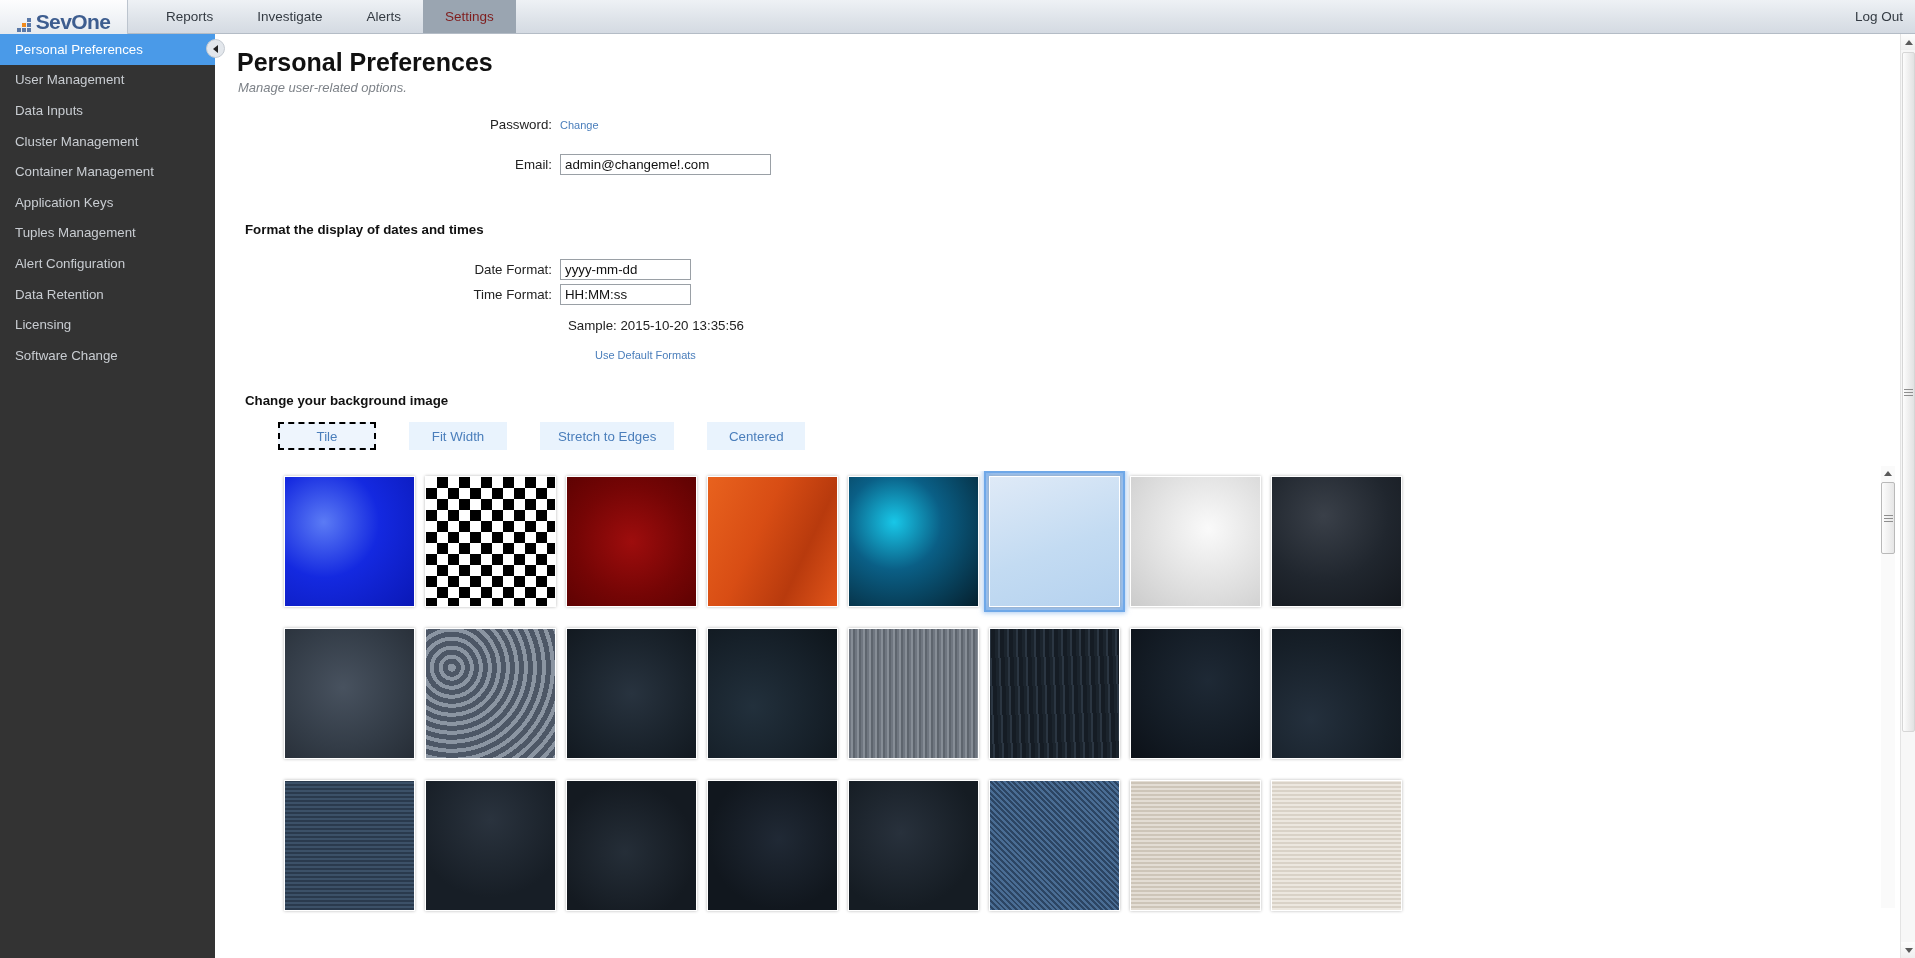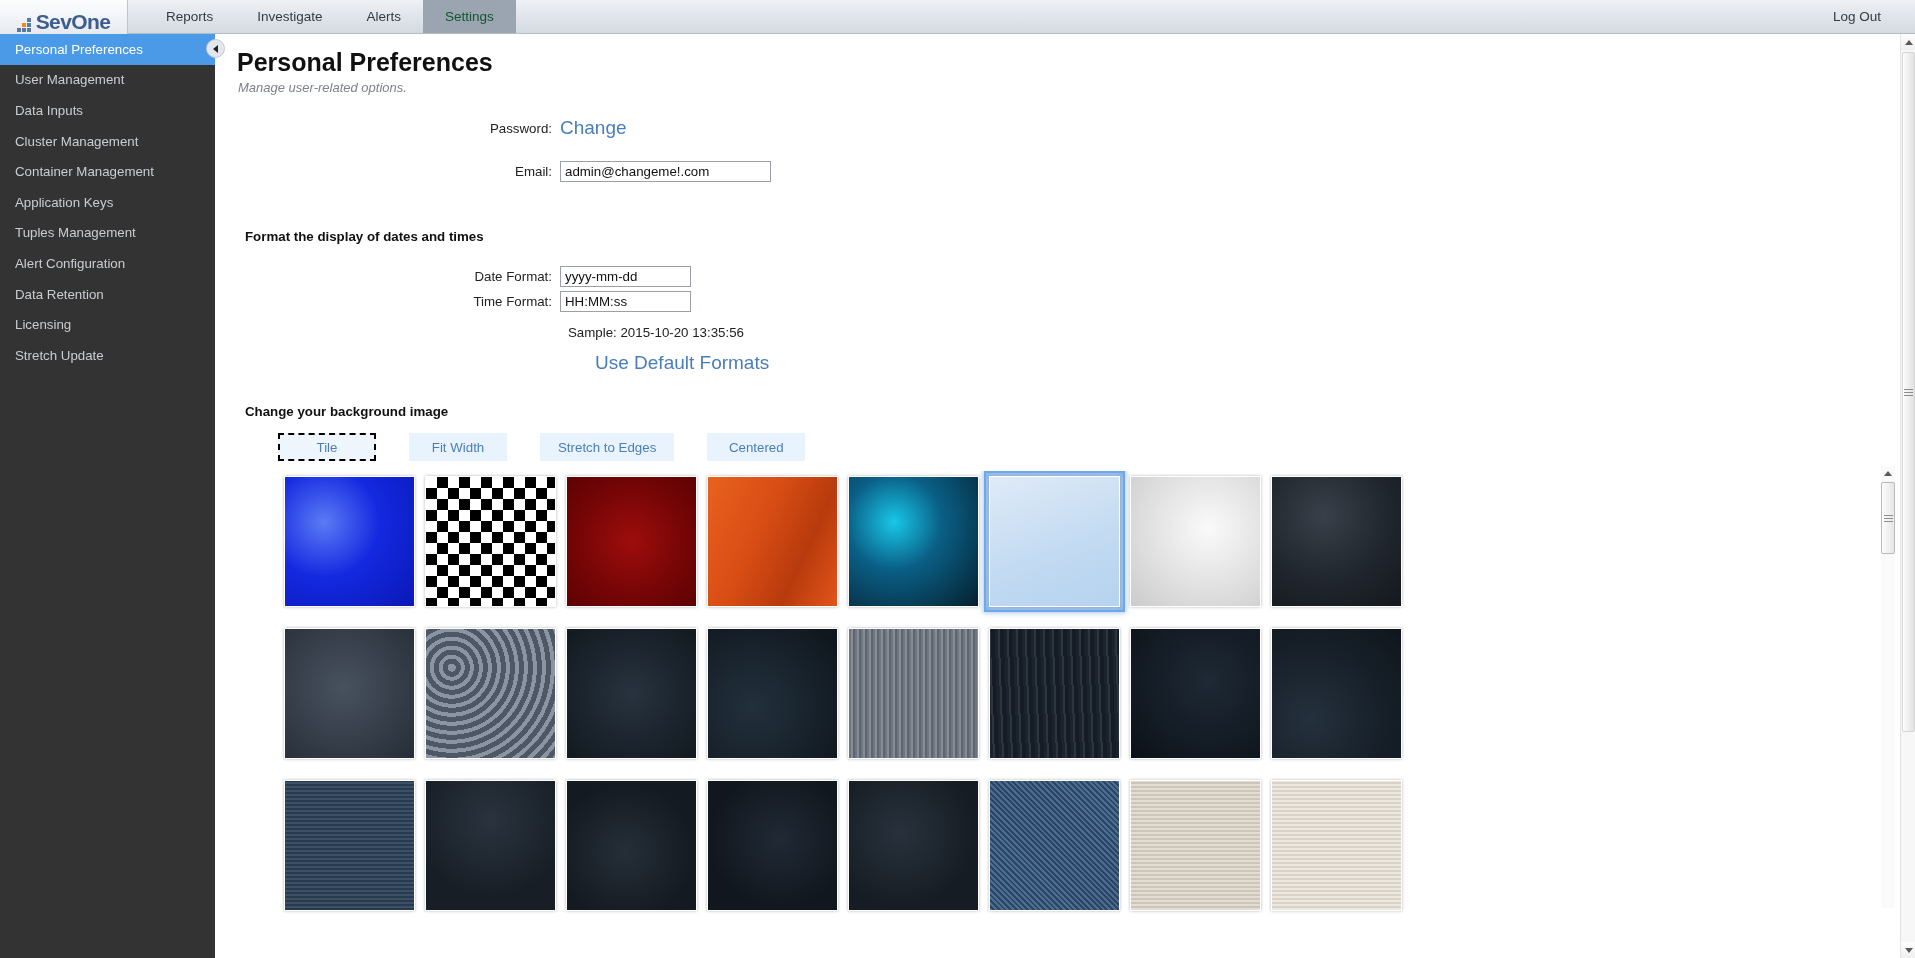--- a/index.html
+++ b/index.html
@@ -44,24 +44,24 @@
   }
   .nav-tabs { display: flex; align-items: stretch; margin-left: 16px; }
   .nav-tab {
     padding: 0 22px;
     display: flex; align-items: center;
     font-size: 13.5px; color: #333a42;
     cursor: pointer;
   }
   .nav-tab.active {
     background: #9aa5b1;
-    color: #14532d;
+    color: #7f1d1d;
   }
   .logout {
-    position: absolute; right: 34px; top: 0; height: 33px;
+    position: absolute; right: 12px; top: 0; height: 33px;
     display: flex; align-items: center;
     font-size: 13.5px; color: #333a42; cursor: pointer;
   }
 
   
   .sidebar {
     position: absolute; top: 34px; left: 0;
     width: 215px; height: 924px;
     background: #333333;
   }
@@ -113,21 +113,21 @@
   .form-row {
     display: flex; align-items: center;
     margin-top: 22px;
   }
   .form-label {
     width: 345px; text-align: right;
     font-size: 13.3px; color: #222;
     padding-right: 8px;
   }
   .link {
-    font-size: 19px; color: #4a7ebb; cursor: pointer;
+    font-size: 11px; color: #4a7ebb; cursor: pointer;
   }
   input.txt {
     height: 21px;
     border: 1px solid #9aa0a6;
     font-family: "Liberation Sans", sans-serif;
     font-size: 13.3px; color: #111;
     padding: 0 4px; background: #fff;
     outline: none;
   }
   input.email { width: 211px; }
@@ -267,21 +267,21 @@
   <div class="side-item active">Personal Preferences</div>
   <div class="side-item">User Management</div>
   <div class="side-item">Data Inputs</div>
   <div class="side-item">Cluster Management</div>
   <div class="side-item">Container Management</div>
   <div class="side-item">Application Keys</div>
   <div class="side-item">Tuples Management</div>
   <div class="side-item">Alert Configuration</div>
   <div class="side-item">Data Retention</div>
   <div class="side-item">Licensing</div>
-  <div class="side-item">Stretch Update</div>
+  <div class="side-item">Software Change</div>
 </div>
 <div class="collapse-btn"></div>
 
 <div class="main">
 
   <div class="page-title">Personal Preferences</div>
   <div class="page-sub">Manage user-related options.</div>
 
 
   <div class="form-row">

